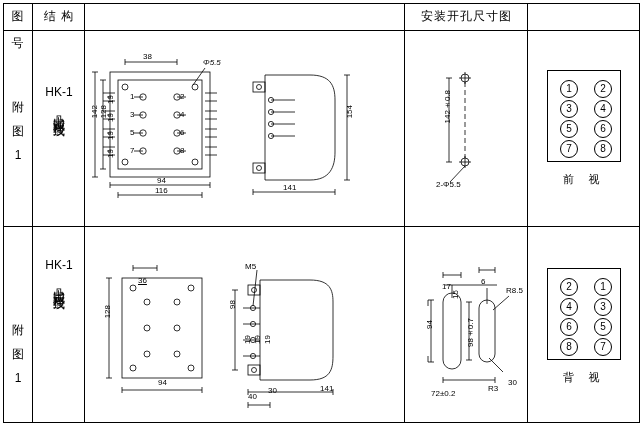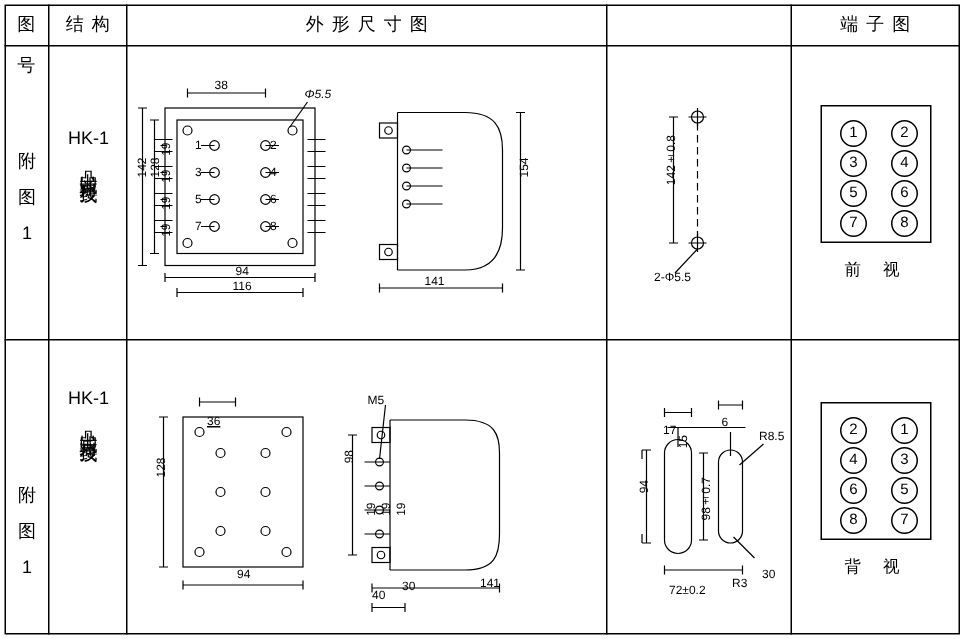--- a/index.html
+++ b/index.html
@@ -34,22 +34,21 @@
   <div class="vline" style="left:32px;top:3px;height:420px;"></div>
   <div class="vline" style="left:84px;top:3px;height:420px;"></div>
   <div class="vline" style="left:404px;top:3px;height:420px;"></div>
   <div class="vline" style="left:527px;top:3px;height:420px;"></div>
 
   <div class="hline" style="top:30px;left:3px;width:637px;"></div>
   <div class="hline" style="top:226px;left:3px;width:637px;"></div>
 
   <div class="hdr" style="left:3px;top:3px;width:30px;">图 号</div>
   <div class="hdr" style="left:33px;top:3px;width:52px;text-align:center;">结 构</div>
-  <div class="hdr" style="left:85px;top:3px;width:320px;">外 形 尺 寸 图</div>
-  <div class="hdr" style="left:528px;top:3px;width:112px;">端 子 图</div>
+  <div class="hdr" style="left:405px;top:3px;width:123px;">安装开孔尺寸图</div>
 
   <div class="cellv" style="left:3px;top:95px;width:30px;">
     <div style="font-size:12px;line-height:24px;">附</div>
     <div style="font-size:12px;line-height:24px;">图</div>
     <div style="font-size:12px;line-height:24px;">1</div>
   </div>
 
   <div class="cellv" style="left:33px;top:85px;width:52px;font-size:12px;">HK-1</div>
   <div style="position:absolute;left:52px;top:103px;width:16px;">
     <span class="vtext">凸出式前接线</span>
@@ -239,21 +238,21 @@
       <path d="M88 80 L104 66"></path>
       <path d="M84 128 L98 142"></path>
     </g>
   </svg>
   <div class="lbl" style="left:442px;top:282px;">17</div>
   <div class="lbl" style="left:481px;top:277px;">6</div>
   <div class="lbl rot" style="left:451px;top:290px;">15</div>
   <div class="lbl" style="left:506px;top:286px;">R8.5</div>
   <div class="lbl rot" style="left:425px;top:320px;">94</div>
   <div class="lbl rot" style="left:466px;top:318px;">98±0.7</div>
-  <div class="lbl" style="left:431px;top:389px;margin-left:15px;">72±0.2</div>
+  <div class="lbl" style="left:431px;top:389px;">72±0.2</div>
   <div class="lbl" style="left:488px;top:384px;">R3</div>
   <div class="lbl" style="left:508px;top:378px;">30</div>
 
   <div class="termbox" style="left:547px;top:268px;width:74px;height:92px;"></div>
   <div class="circ" style="left:560px;top:278px;">2</div>
   <div class="circ" style="left:594px;top:278px;">1</div>
   <div class="circ" style="left:560px;top:298px;">4</div>
   <div class="circ" style="left:594px;top:298px;">3</div>
   <div class="circ" style="left:560px;top:318px;">6</div>
   <div class="circ" style="left:594px;top:318px;">5</div>

